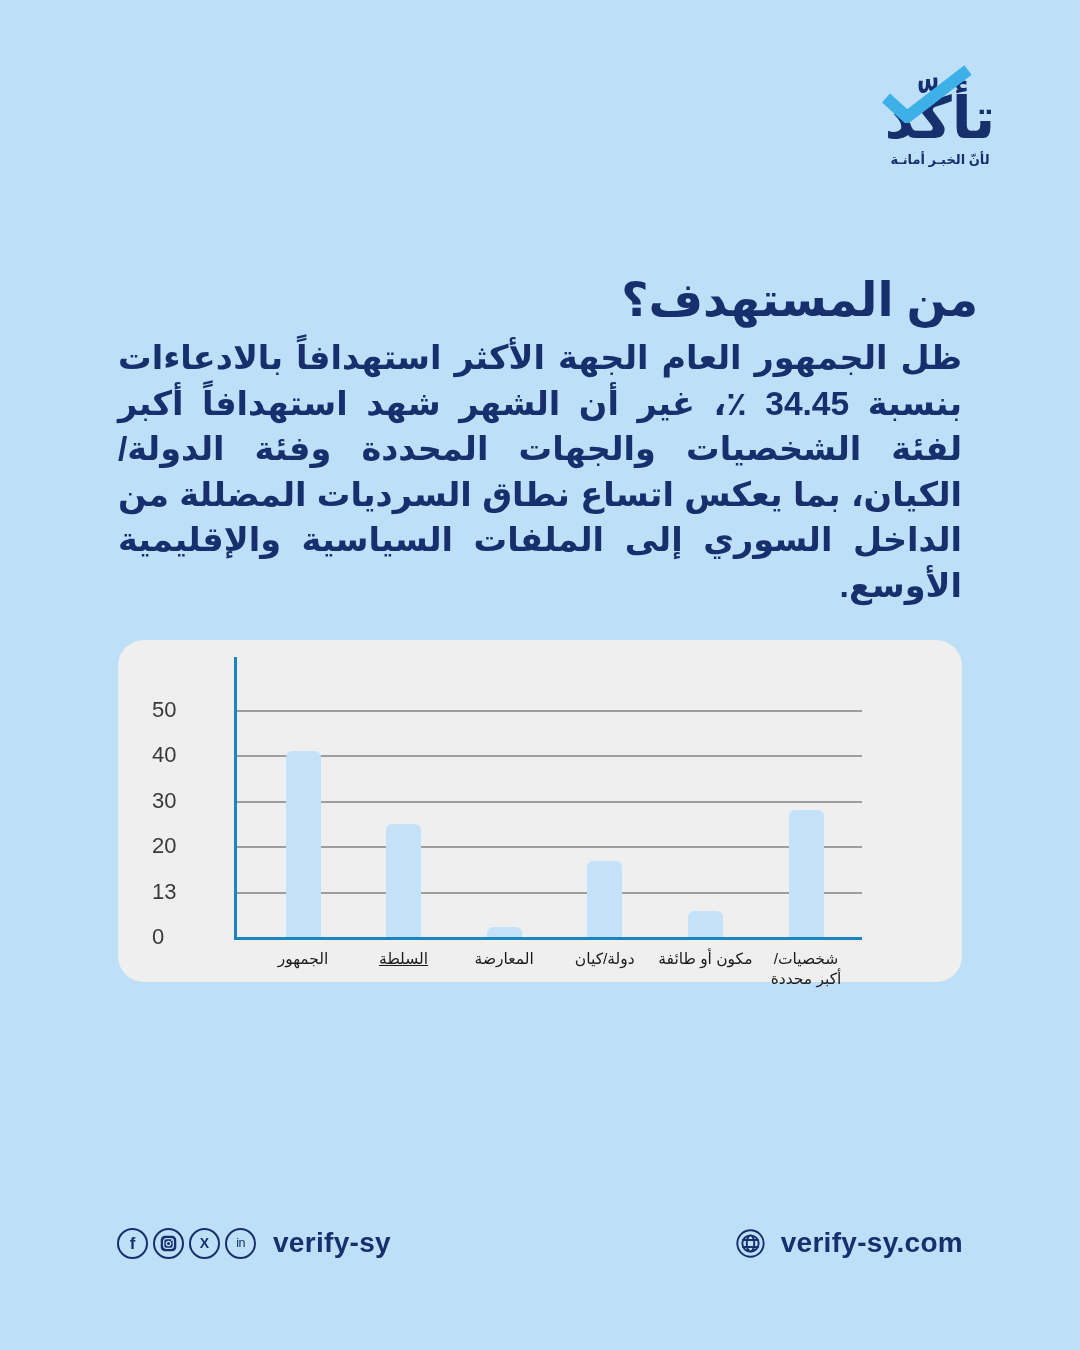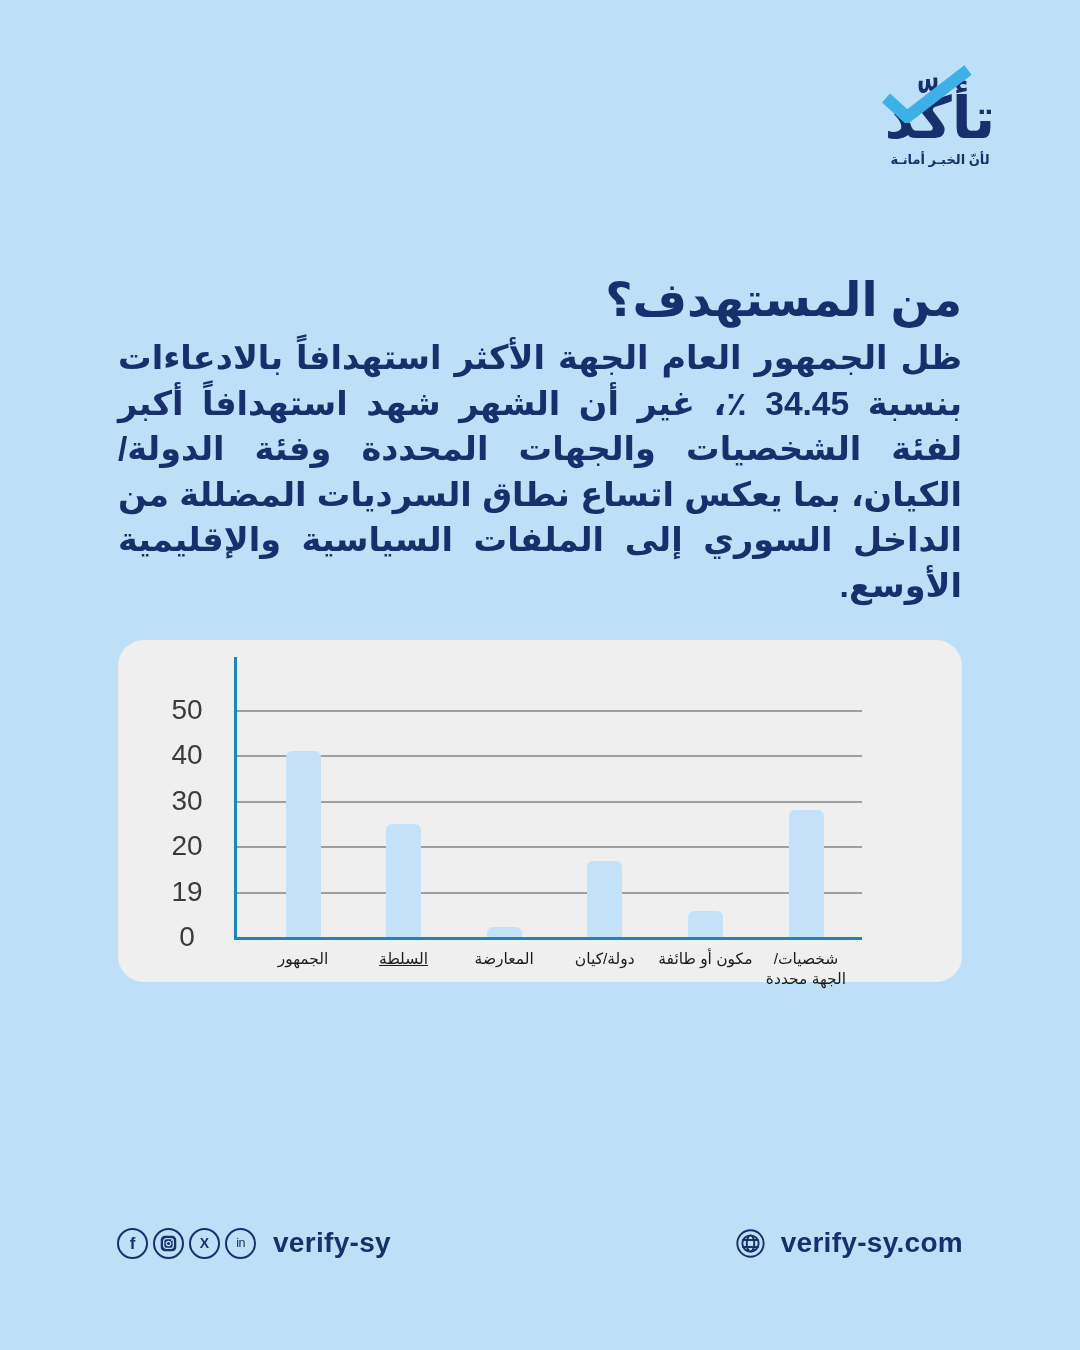--- a/index.html
+++ b/index.html
@@ -19,40 +19,40 @@
 
   
   .logo{position:absolute;top:66px;right:70px;width:140px;text-align:center;color:var(--navy);}
   .logo-word-wrap{position:relative;display:inline-block;direction:rtl;}
   .logo-check{position:absolute;top:-1px;left:-6px;width:96px;height:58px;}
   .logo-word{margin-top:20px;font-size:58px;line-height:64px;font-weight:800;color:var(--navy);}
   .logo-tagline{margin-top:2px;font-size:13px;font-weight:700;letter-spacing:.5px;direction:rtl;color:var(--navy);}
 
   
   .heading{
-    position:absolute;top:272px;right:118px;left:118px;
+    position:absolute;top:272px;right:102px;left:118px;
     margin:0;direction:rtl;text-align:right;
     font-size:47px;line-height:56px;font-weight:800;color:var(--navy);
   }
   .paragraph{
     position:absolute;top:335px;right:118px;width:844px;
     margin:0;direction:rtl;text-align:justify;text-align-last:right;
     font-size:33.5px;line-height:45.5px;font-weight:600;color:var(--navy);
   }
 
   
   .chart-card{
     position:absolute;left:118px;top:640px;width:844px;height:342px;
     border-radius:26px;background:#efefef; 
   }
   #plot{position:absolute;inset:0;}
   .grid-line{position:absolute;height:2px;}
   .y-tick{
-    position:absolute;left:34px;width:70px;text-align:center;
-    font-size:28px;line-height:28px;color:#3a3a3a;font-weight:500;
+    position:absolute;left:34px;width:70px;text-align:left;
+    font-size:22px;line-height:28px;color:#3a3a3a;font-weight:500;
   }
   .bar{position:absolute;border-radius:6px 6px 0 0;}
   .x-label{
     position:absolute;width:150px;text-align:center;direction:rtl;
     font-size:15.5px;line-height:20px;color:#1b1b1b;white-space:pre-line;font-weight:500;
   }
   .axis-y{position:absolute;width:3px;}
   .axis-x{position:absolute;height:3px;}
 
   
@@ -84,42 +84,42 @@
     <div class="logo-tagline">لأنّ الخبـر أمانـة</div>
   </header>
 
   <h1 class="heading">من المستهدف؟</h1>
   <p class="paragraph">ظل الجمهور العام الجهة الأكثر استهدافاً بالادعاءات بنسبة 34.45 ٪، غير أن الشهر شهد استهدافاً أكبر لفئة الشخصيات والجهات المحددة وفئة الدولة/ الكيان، بما يعكس اتساع نطاق السرديات المضللة من الداخل السوري إلى الملفات السياسية والإقليمية الأوسع.</p>
 
   <section class="chart-card" style="background: rgb(239, 239, 239);">
     <div id="plot">
         <div class="y-tick" style="top: 283px;">0</div>
         <div class="grid-line" style="top: 251.6px; left: 117px; width: 627px; background: rgb(158, 158, 158);"></div>
-        <div class="y-tick" style="top: 237.6px;">19</div>
+        <div class="y-tick" style="top: 237.6px;">13</div>
         <div class="grid-line" style="top: 206.2px; left: 117px; width: 627px; background: rgb(158, 158, 158);"></div>
         <div class="y-tick" style="top: 192.2px;">20</div>
         <div class="grid-line" style="top: 160.8px; left: 117px; width: 627px; background: rgb(158, 158, 158);"></div>
         <div class="y-tick" style="top: 146.8px;">30</div>
         <div class="grid-line" style="top: 115.4px; left: 117px; width: 627px; background: rgb(158, 158, 158);"></div>
         <div class="y-tick" style="top: 101.4px;">40</div>
         <div class="grid-line" style="top: 70px; left: 117px; width: 627px; background: rgb(158, 158, 158);"></div>
         <div class="y-tick" style="top: 56px;">50</div>
         <div class="bar" style="left: 167.5px; top: 110.86px; width: 35px; height: 186.14px; background: rgb(195, 226, 250);"></div>
         <div class="x-label" style="left: 110px; top: 309px;">الجمهور</div>
         <div class="bar" style="left: 268.1px; top: 183.5px; width: 35px; height: 113.5px; background: rgb(195, 226, 250);"></div>
         <div class="x-label" style="left: 210.6px; top: 309px; text-decoration: underline;">السلطة</div>
         <div class="bar" style="left: 368.7px; top: 286.558px; width: 35px; height: 10.442px; background: rgb(195, 226, 250);"></div>
         <div class="x-label" style="left: 311.2px; top: 309px;">المعارضة</div>
         <div class="bar" style="left: 469.3px; top: 221.182px; width: 35px; height: 75.818px; background: rgb(195, 226, 250);"></div>
         <div class="x-label" style="left: 411.8px; top: 309px;">دولة/كيان</div>
         <div class="bar" style="left: 569.9px; top: 270.668px; width: 35px; height: 26.332px; background: rgb(195, 226, 250);"></div>
         <div class="x-label" style="left: 512.4px; top: 309px;">مكون أو طائفة</div>
         <div class="bar" style="left: 670.5px; top: 169.88px; width: 35px; height: 127.12px; background: rgb(195, 226, 250);"></div>
         <div class="x-label" style="left: 613px; top: 309px;">شخصيات/
-الجهة محددة</div>
+أكبر محددة</div>
         <div class="axis-y" style="left: 116px; top: 17px; height: 283px; background: rgb(27, 133, 194);"></div>
         <div class="axis-x" style="left: 116px; top: 297px; width: 628px; background: rgb(27, 133, 194);"></div>
       </div>
   </section>
 
   <div class="footer-left">
     <span class="social-circle">
       <span class="glyph-f">f</span>
     </span>
     <span class="social-circle">

